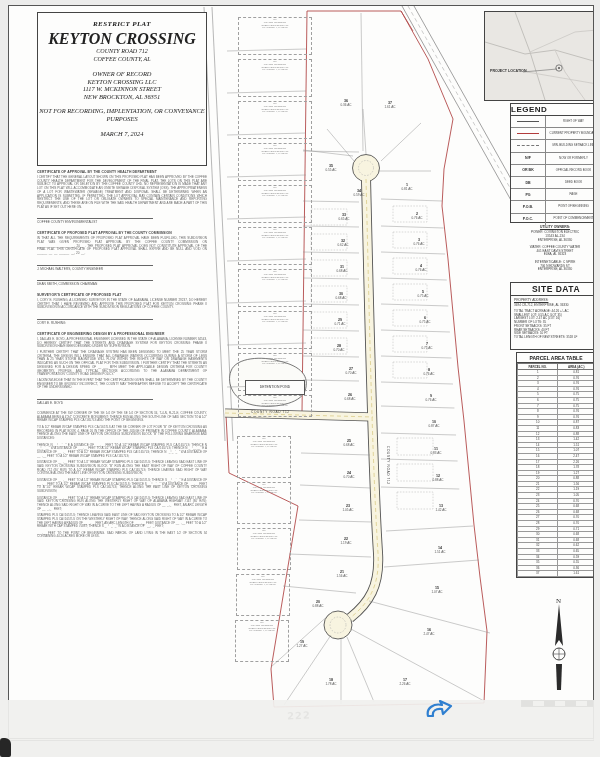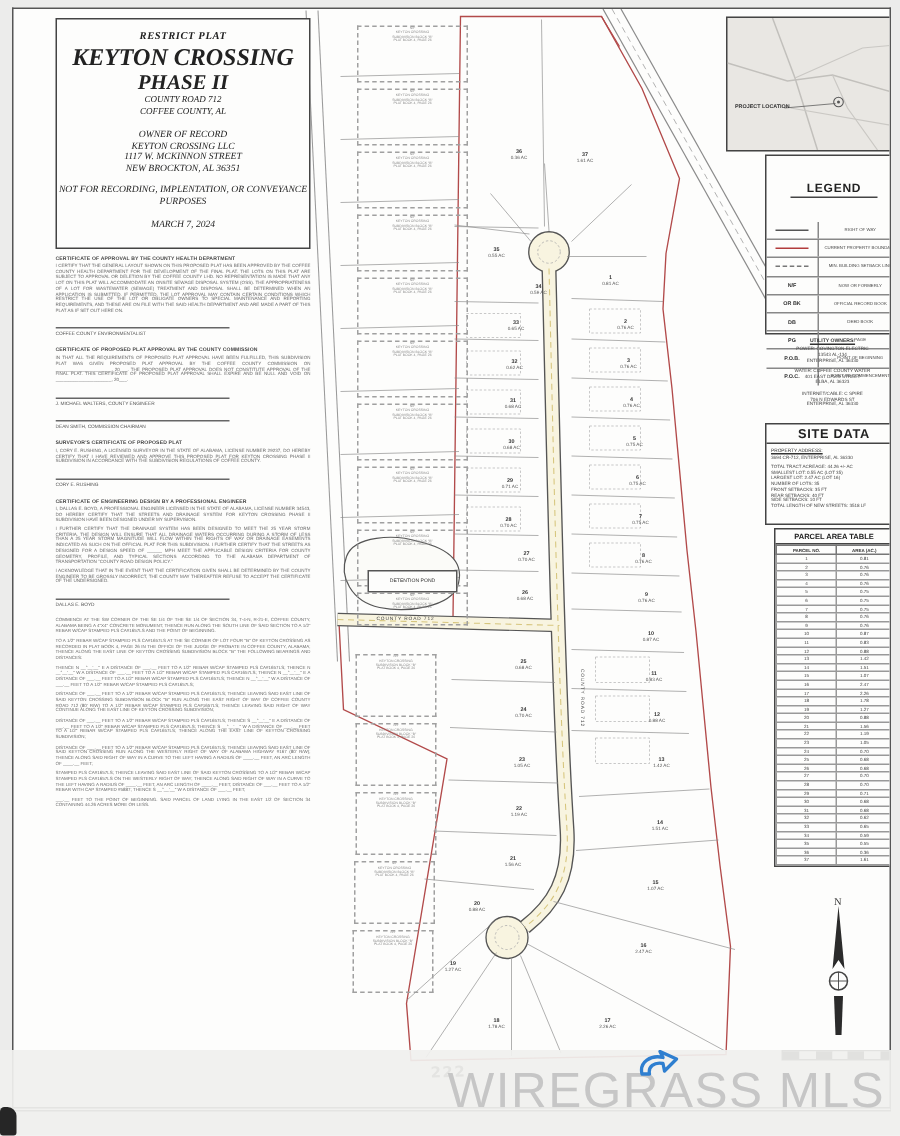--- a/index.html
+++ b/index.html
@@ -25,21 +25,21 @@
   .sig{margin-top:9px;}
   .sig .line{border-top:.6px solid #666;width:68%;}
   .sig .nm{font-size:3.2px;color:#555;margin-top:1px;}
   #desc p{font-size:3.0px;line-height:3.65px;margin:0 0 3px 0;text-align:justify;color:#6a6a6a;}
   
   .inset{left:475px;top:5px;width:112px;height:88px;border:1.2px solid #444;background:#e9e7e3;z-index:6;}
   .inset svg{position:absolute;inset:0;}
   .inset .lbl{position:absolute;left:5px;top:57px;font-size:3.6px;color:#333;font-weight:bold;}
   .rbox{left:501px;width:90px;border:1px solid #444;background:#fdfdfc;z-index:6;}
   .legend{top:97px;height:118px;}
-  .legend h3{margin:16px;font-size:8px;font-weight:bold;text-align:center;border-bottom:.8px solid #444;padding:1px 0;color:#222;letter-spacing:.5px;}
+  .legend h3{margin:0;font-size:8px;font-weight:bold;text-align:left;border-bottom:.8px solid #444;padding:1px 0;color:#222;letter-spacing:.5px;}
   .lg-row{display:flex;border-bottom:.5px solid #888;height:11.2px;align-items:center;}
   .lg-row:last-child{border-bottom:none;}
   .lg-sym{width:34px;border-right:.5px solid #888;height:100%;display:flex;align-items:center;justify-content:center;font-size:3.6px;color:#333;font-weight:bold;}
   .lg-lab{flex:1;text-align:center;font-size:2.9px;color:#444;line-height:3.2px;padding:0 2px;}
   .sym-line{width:22px;border-top:.8px solid #555;}
   .sym-red{width:22px;border-top:1px solid #b23c3c;}
   .sym-dash{width:22px;border-top:.8px dashed #777;}
   #util{left:501px;top:219px;width:90px;text-align:center;z-index:6;}
   #util .uh{font-size:3.4px;font-weight:bold;text-decoration:underline;color:#333;margin-bottom:2px;}
   #util p{font-size:3.1px;line-height:3.8px;margin:0 0 3.5px 0;color:#444;}
@@ -173,21 +173,20 @@
           <rect x="310" y="337" width="36" height="16" fill="none" stroke="#a5a5a5" stroke-width="0.4" stroke-dasharray="1.6,1.3"></rect>
           <rect x="396" y="437" width="36" height="17" fill="none" stroke="#a5a5a5" stroke-width="0.4" stroke-dasharray="1.6,1.3"></rect>
           <rect x="396" y="463" width="36" height="17" fill="none" stroke="#a5a5a5" stroke-width="0.4" stroke-dasharray="1.6,1.3"></rect>
           <rect x="396" y="491" width="36" height="17" fill="none" stroke="#a5a5a5" stroke-width="0.4" stroke-dasharray="1.6,1.3"></rect>
         </g>
   </svg>
 
   <div class="abs title-block">
     <div class="tb-pp">RESTRICT PLAT</div>
     <div class="tb-t1">KEYTON CROSSING</div>
-    <div class="tb-t2">PHASE II</div>
     <div class="tb-sm">COUNTY ROAD 712</div>
     <div class="tb-sm">COFFEE COUNTY, AL</div>
     <div class="tb-own">
       <div>OWNER OF RECORD</div>
       <div>KEYTON CROSSING LLC</div>
       <div>1117 W. MCKINNON STREET</div>
       <div>NEW BROCKTON, AL 36351</div>
     </div>
     <div class="tb-not">NOT FOR RECORDING, IMPLENTATION, OR CONVEYANCE PURPOSES</div>
     <div class="tb-date">MARCH 7, 2024</div>
@@ -772,16 +771,15 @@
           <div>PLAT BOOK 4, PAGE 26</div>
         </div>
       </div>
   <div class="abs pagenum">222</div>
  </div>
 
  <div id="wmstrip">
    <svg id="wmlogo" width="30" height="26" viewBox="0 0 30 26">
      <path d="M4,16 C2,8 10,3 18,5 L16,1 L27,6 L19,14 L18,9 C12,8 8,11 9,16 Z" fill="none" stroke="#2f7fd0" stroke-width="2.2" stroke-linejoin="round"></path>
    </svg>
-   <div id="wm">WIREGRASS MLS</div>
  </div>
  <div id="cornermark"></div>
 </div>
 
 </body></html>

